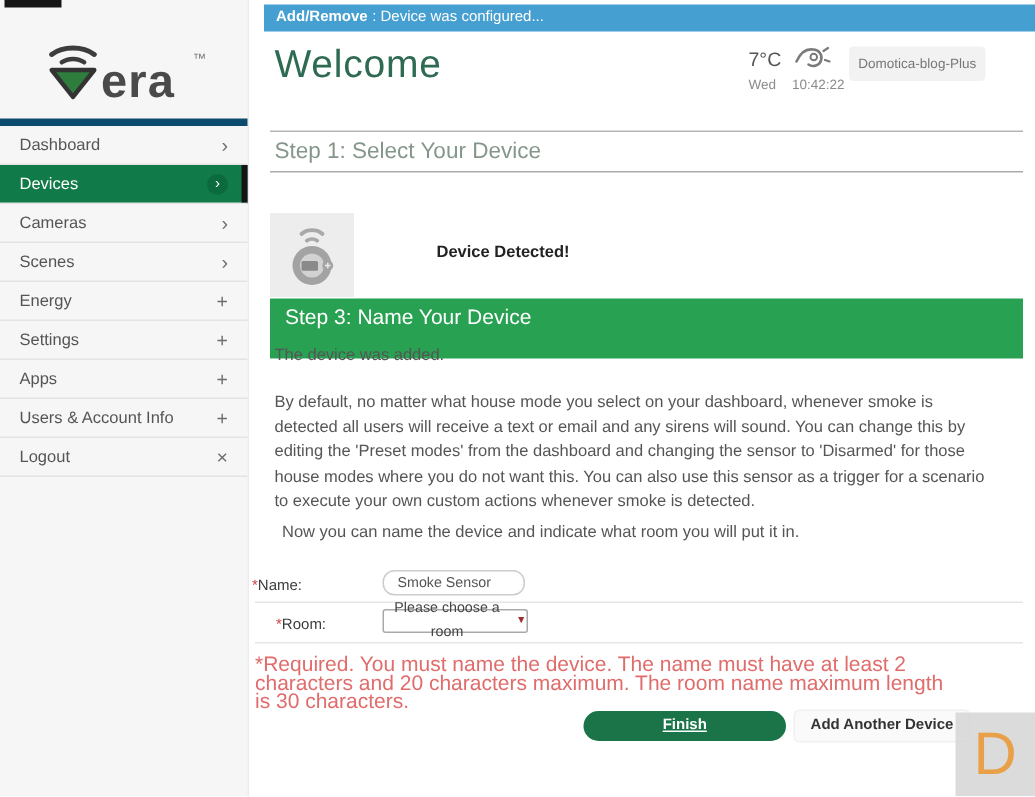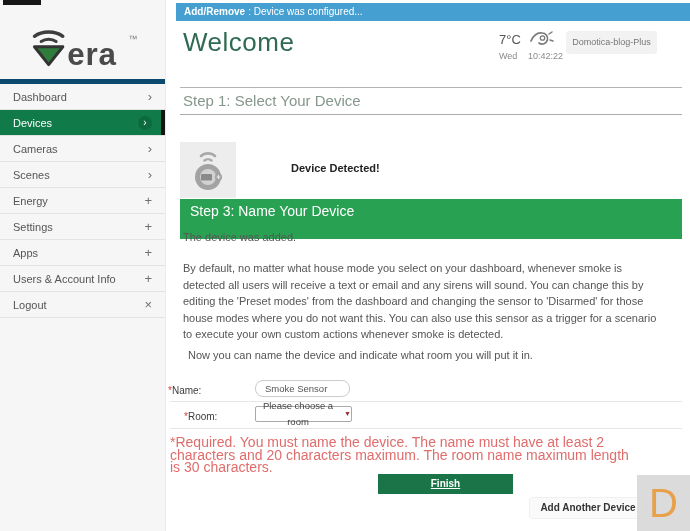--- a/index.html
+++ b/index.html
@@ -62,22 +62,22 @@
   .room-select{position:absolute;left:255px;top:406px;width:97px;height:16px;border:1px solid #a9a9a9;border-radius:2px;
                background:#fff;font-size:9.5px;color:#444;line-height:16px;text-align:center;cursor:pointer;
                box-sizing:border-box;display:flex;align-items:center;justify-content:center;gap:4px;}
   .room-select .arrow{color:#a03030;font-size:7px;}
   .divider{position:absolute;left:170px;right:8px;height:1px;background:#e6e6e6;}
   #div1{top:401px;} #div2{top:428px;}
   .required-note{position:absolute;left:170px;top:436px;width:462px;font-size:14px;line-height:12.5px;color:#e06c6c;}
 
   
   .btn{position:absolute;top:474px;height:20px;font-size:10px;font-weight:bold;text-align:center;line-height:20px;cursor:pointer;}
-  .btn-finish{left:378px;width:135px;background:#1b7448;color:#fff;border-radius:0;text-decoration:underline;}
-  .btn-add{left:530px;width:116px;background:#fafafa;color:#333;border-radius:3px;box-shadow:0 0 0 1px #f0f0f0;margin-top:24px;}
+  .btn-finish{left:389px;width:135px;background:#1b7448;color:#fff;border-radius:10px;text-decoration:underline;}
+  .btn-add{left:530px;width:116px;background:#fafafa;color:#333;border-radius:3px;box-shadow:0 0 0 1px #f0f0f0;}
 
   
   .watermark{position:absolute;left:637px;top:475px;width:53px;height:56px;background:rgba(213,213,213,0.85);
              display:flex;align-items:center;justify-content:center;}
   .watermark span{font-size:40px;color:#e8a049;font-weight:400;line-height:1;}
 </style>
 </head>
 <body>
 
 <div class="screen">

